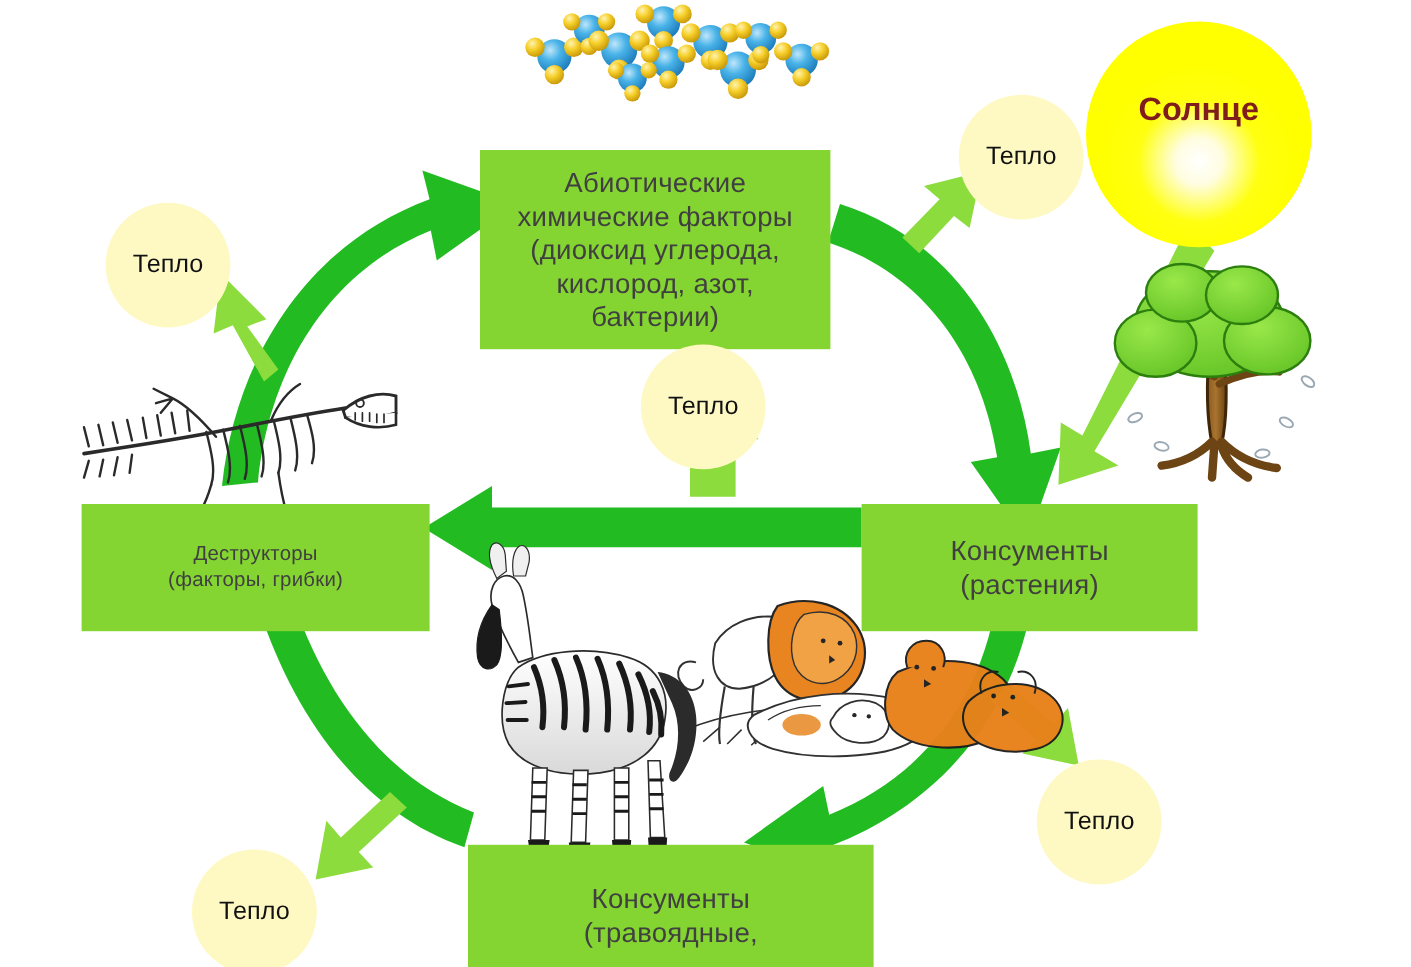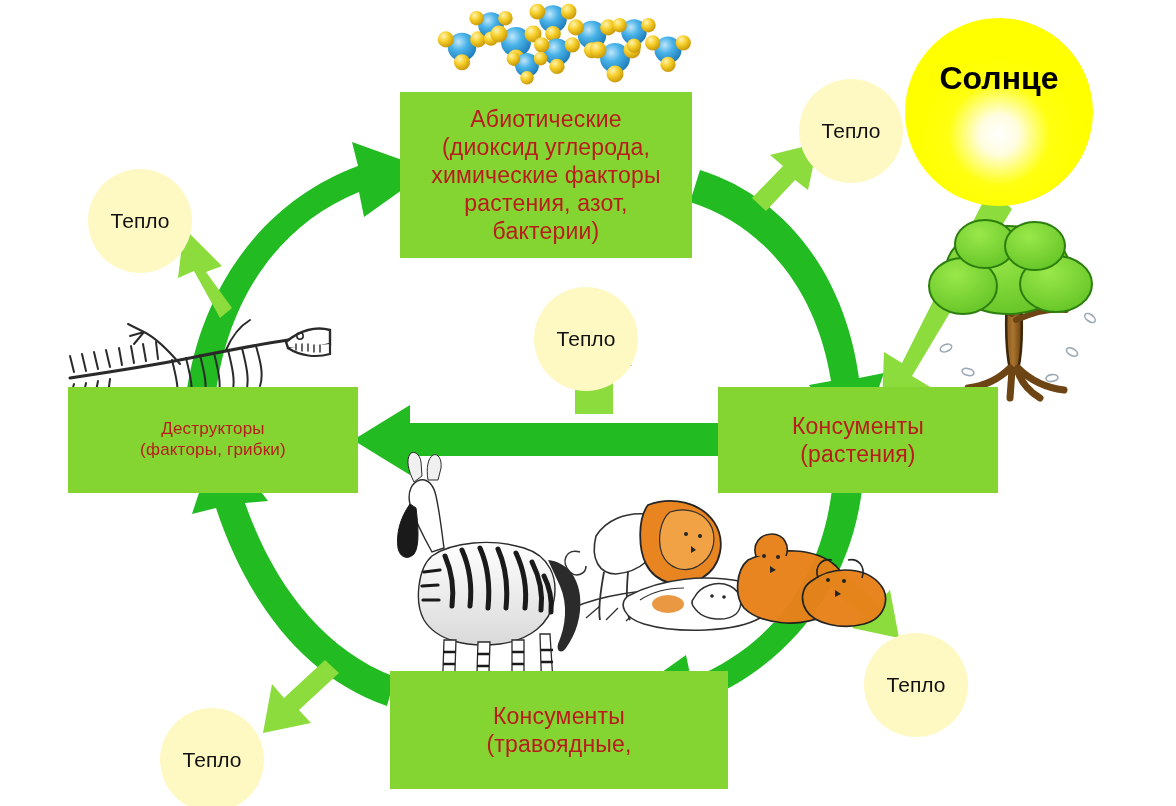--- a/index.html
+++ b/index.html
@@ -1,40 +1,40 @@
 <!DOCTYPE html>
 <html><head>
 <meta charset="utf-8">
 <style>
   html,body{margin:0;padding:0;background:#ffffff;}
   body{width:1176px;height:806px;overflow:hidden;
        font-family:"Liberation Sans","DejaVu Sans",sans-serif;}
   #stage{position:relative;width:1176px;height:806px;background:#fff;}
   #art{position:absolute;left:0;top:0;width:1176px;height:806px;}
   .node-box{position:absolute;background:#84D531;display:flex;align-items:center;
-            justify-content:center;text-align:center;color:#b91c1c;
-            line-height:1.22;letter-spacing:.2px;}
+            justify-content:center;text-align:center;color:#404040;
+            line-height:1.22;letter-spacing:.2px;margin-top:33px;}
   .node-box span{display:block;padding:0 6px;}
   #box-abiotic{left:400px;top:92px;width:292px;height:166px;font-size:23px;z-index:6;}
   #box-destructors{left:68px;top:387px;width:290px;height:106px;font-size:17px;z-index:6;}
   #box-producers{left:718px;top:387px;width:280px;height:106px;font-size:23px;z-index:6;}
   #box-consumers{left:390px;top:671px;width:338px;height:118px;font-size:23px;z-index:6;text-align:center;}
   .heat-circle{position:absolute;border-radius:50%;background:#fef9c3;color:#111;
                display:flex;align-items:center;justify-content:center;
                font-size:21px;z-index:7;}
   #heat-left{left:88px;top:169px;width:104px;height:104px;}
   #heat-center{left:534px;top:287px;width:104px;height:104px;}
   #heat-topright{left:799px;top:79px;width:104px;height:104px;}
   #heat-bottomright{left:864px;top:633px;width:104px;height:104px;}
   #heat-bottomleft{left:160px;top:708px;width:104px;height:104px;}
   #sun{position:absolute;left:905px;top:18px;width:188px;height:188px;border-radius:50%;
        background:radial-gradient(circle at 50% 62%, #ffffff 0%, #fffde0 13%, #ffff10 34%, #ffff00 55%, #ffff00 100%);
        z-index:5;}
-  #sun-label{position:absolute;left:905px;top:60px;width:188px;text-align:center;
-             font-size:32px;font-weight:bold;color:#000000;z-index:8;}
+  #sun-label{position:absolute;left:905px;top:76px;width:188px;text-align:center;
+             font-size:27px;font-weight:bold;color:#7f1d1d;z-index:8;}
 </style>
 </head>
 <body>
 
 <div id="stage">
 
 <svg id="art" viewBox="0 0 1176 806">
   <defs>
     <radialGradient id="atomBlue" cx="38%" cy="32%" r="72%">
       <stop offset="0%" stop-color="#bfe6fb"></stop>
@@ -315,23 +315,23 @@
       <path d="M 176 404 C 172 418 166 430 158 438 M 158 438 L 146 448 M 158 438 L 150 452
                M 158 438 L 160 454"></path>
       <path d="M 232 394 C 234 408 236 420 240 430"></path>
     </g>
   </g>
 </svg>
 
 <div class="node-box" id="box-abiotic">
   <div>
     <span>Абиотические</span>
+    <span>химические факторы</span>
     <span>(диоксид углерода,</span>
-    <span>химические факторы</span>
-    <span>растения, азот,</span>
+    <span>кислород, азот,</span>
     <span>бактерии)</span>
   </div>
 </div>
 
 <div class="node-box" id="box-destructors">
   <div>
     <span>Деструкторы</span>
     <span>(факторы, грибки)</span>
   </div>
 </div>

